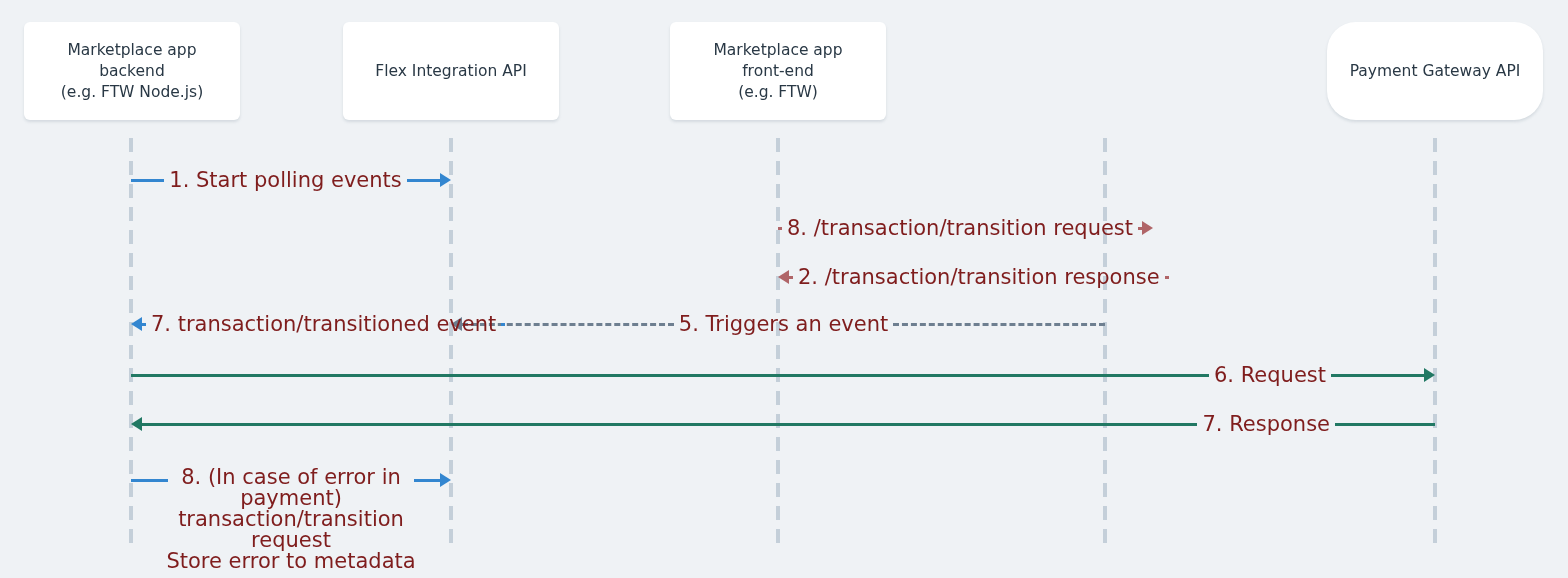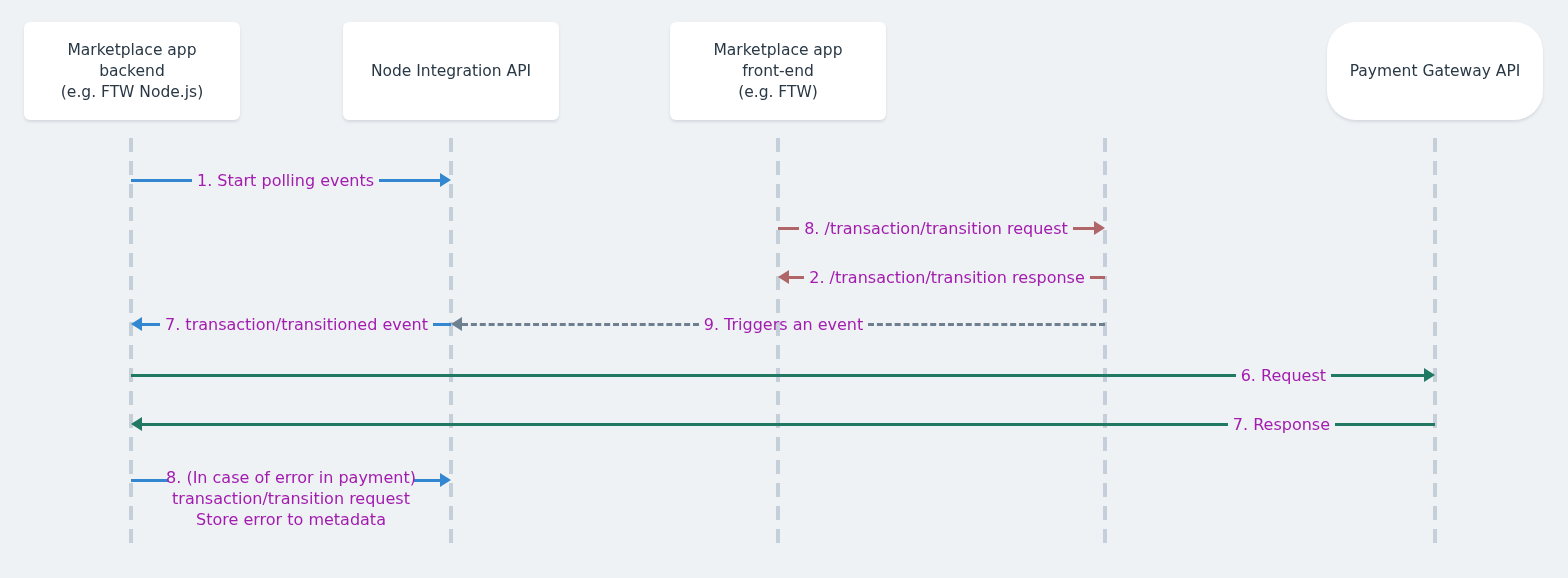--- a/index.html
+++ b/index.html
@@ -57,22 +57,22 @@
   }
 
   
   .message {
     position: absolute;
     display: flex;
     align-items: center;
     height: 0;
   }
   .msg-label {
-    color: #a21caf;
-    font-size: 16px;
+    color: #7f1d1d;
+    font-size: 21px;
     line-height: 21px;
     white-space: nowrap;
     text-align: center;
     padding: 0 5px;
     position: relative;
   }
   .msg-label.multiline {
     white-space: pre-line;
   }
   .seg {
@@ -117,21 +117,21 @@
 <body>
 
 <div id="diagram">
 
   <div class="participant" style="left:24px;width:216px;">
     <span class="pname">Marketplace app
 backend
 (e.g. FTW Node.js)</span>
   </div>
   <div class="participant" style="left:343px;width:216px;">
-    <span class="pname">Node Integration API</span>
+    <span class="pname">Flex Integration API</span>
   </div>
   <div class="participant" style="left:670px;width:216px;">
     <span class="pname">Marketplace app
 front-end
 (e.g. FTW)</span>
   </div>
   <div class="participant" style="left:1327px;width:216px;border-radius:29px;">
     <span class="pname">Payment Gateway API</span>
   </div>
 
@@ -161,21 +161,21 @@
     <div class="head left"></div>
     <div class="seg"></div>
     <div class="msg-label">2. /transaction/transition response</div>
     <div class="seg"></div>
     <div class="head none"></div>
   </div>
 
   <div class="message c-gray" style="left:451px;width:654px;top:324px;">
     <div class="head left"></div>
     <div class="seg dashed"></div>
-    <div class="msg-label">9. Triggers an event</div>
+    <div class="msg-label">5. Triggers an event</div>
     <div class="seg dashed"></div>
     <div class="head none"></div>
   </div>
 
   <div class="message c-blue" style="left:131px;width:320px;top:324px;">
     <div class="head left"></div>
     <div class="seg"></div>
     <div class="msg-label">7. transaction/transitioned event</div>
     <div class="seg"></div>
     <div class="head none"></div>

